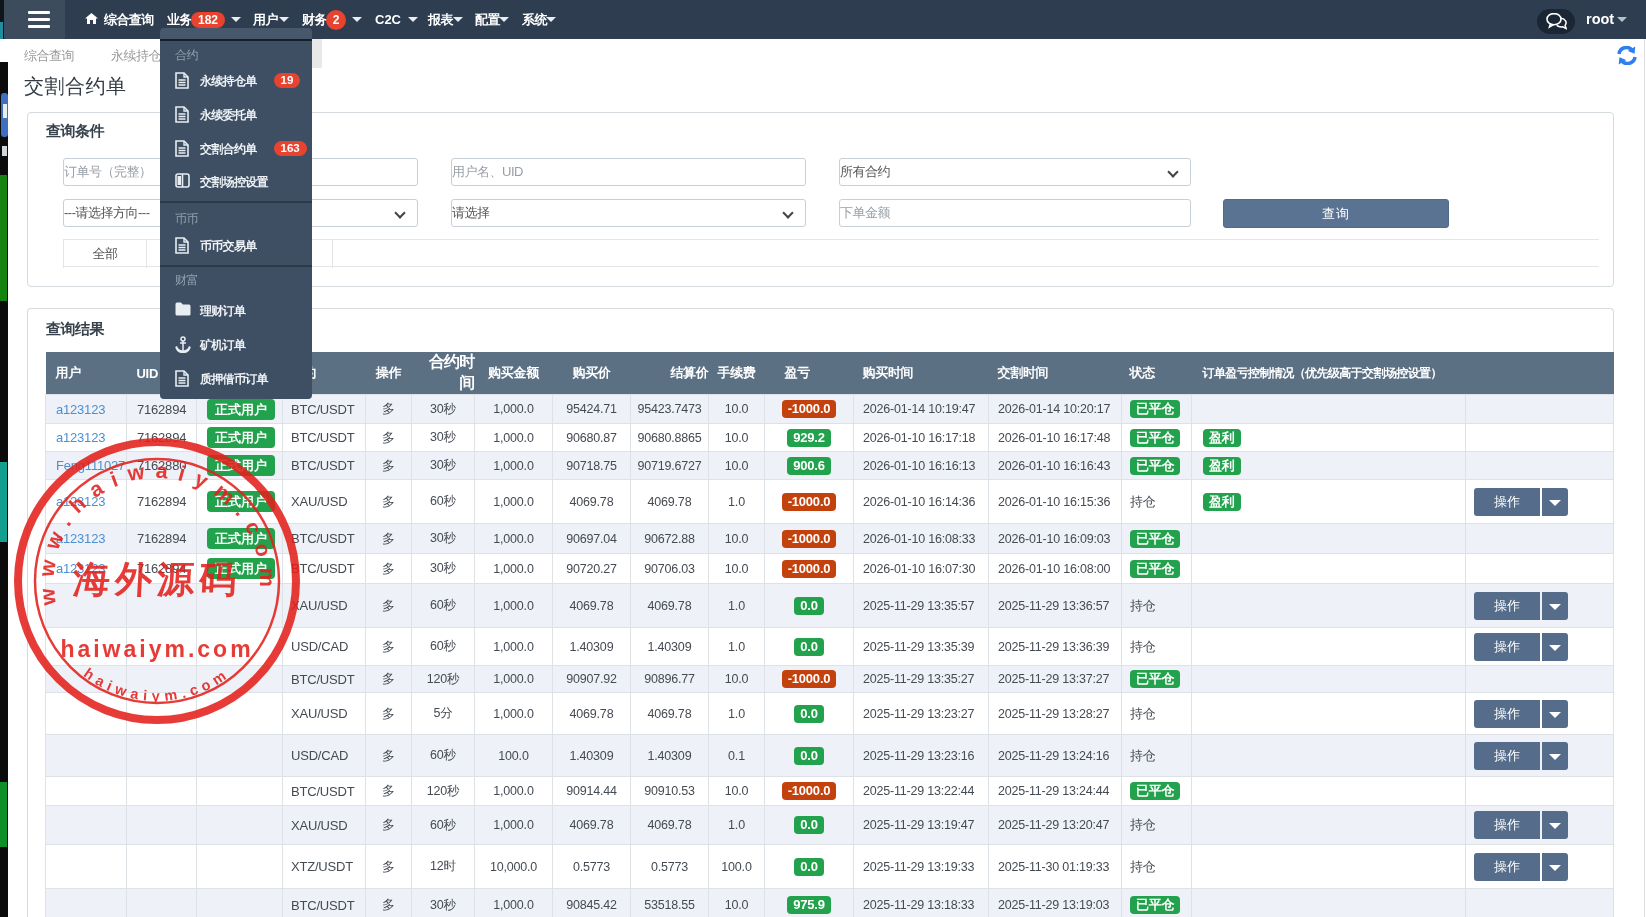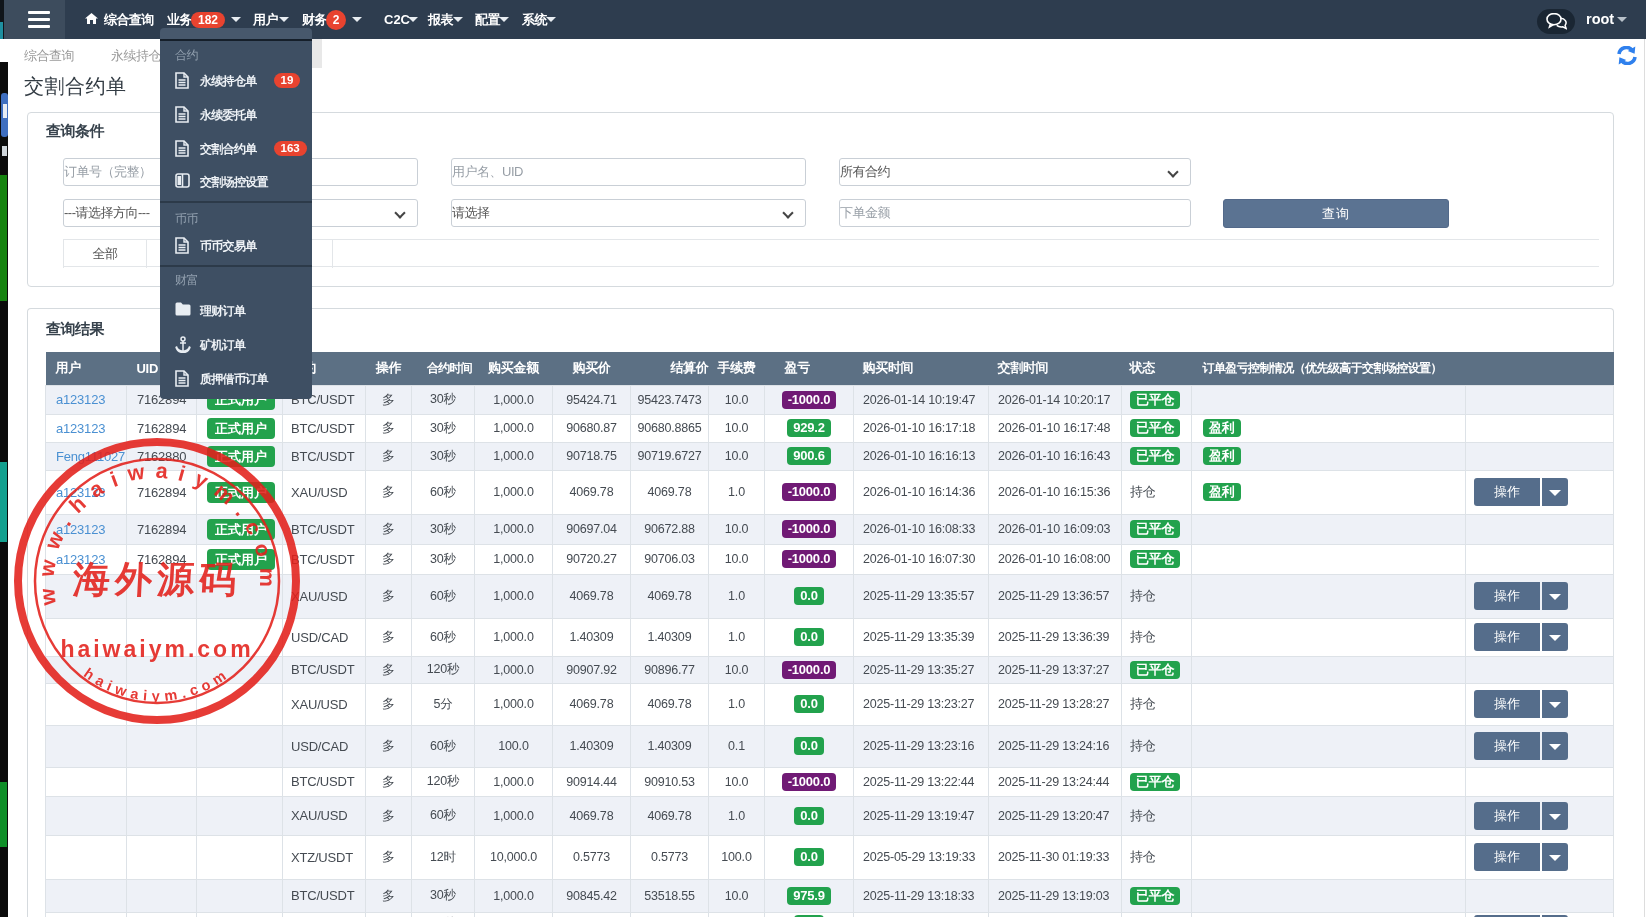--- a/index.html
+++ b/index.html
@@ -29,29 +29,29 @@
 #tbl th{background:#5c7084;color:#fff;font-weight:700;font-size:13px;height:33px;padding:0;letter-spacing:-0.3px}
 #tbl td{border:1px solid #dde2e7;padding:0;letter-spacing:-0.2px;overflow:hidden;white-space:nowrap}
 #tbl tr.lt td{background:#eef1f7}
 #tbl th:nth-child(-n+4),#tbl td:nth-child(-n+4){text-align:left;padding-left:10px}
 #tbl th:nth-child(4),#tbl td:nth-child(4){padding-left:8px}
 #tbl th:nth-child(n+5),#tbl td:nth-child(n+5){text-align:center}
 #tbl th:nth-child(12),#tbl td:nth-child(12),#tbl th:nth-child(13),#tbl td:nth-child(13){text-align:left;padding-left:9px}
 #tbl th:nth-child(14),#tbl td:nth-child(14){text-align:left;padding-left:8px}
 #tbl th:nth-child(15),#tbl td:nth-child(15){text-align:left;padding-left:11px}
 #tbl th:nth-child(15){font-size:12px;letter-spacing:-0.6px;white-space:nowrap}
-#tbl th:nth-child(6){text-align:center;padding-left:13px;font-size:12px;letter-spacing:-0.8px}
+#tbl th:nth-child(6){text-align:right;padding-left:13px;font-size:16px;letter-spacing:-0.8px}
 #tbl th:nth-child(9){text-align:right;padding-left:7px}
 #tbl th:nth-child(11){text-align:left;padding-left:20px}
 #tbl th:nth-child(16),#tbl td:nth-child(16){text-align:left;padding-left:8px}
 #tbl td:nth-child(n+6):nth-child(-n+13){font-size:12.5px}
 #tbl tr.last td{vertical-align:top;padding-top:2px}
 .lnk{color:#4a90d2}
 .bdg{display:inline-block;height:18px;line-height:18px;padding:0 6px;border-radius:4px;color:#fff;font-weight:700;font-size:13px}
-.bg{background:#22a24d}.br{background:#701a75}
+.bg{background:#22a24d}.br{background:#c2410c}
 .tybdg{display:inline-block;height:21px;line-height:21px;padding:0 8px;border-radius:4px;color:#fff;font-weight:700;font-size:13px;background:#23a24d;letter-spacing:0}
 .abtn{display:inline-block;vertical-align:middle}
 .abtn .m{display:inline-block;width:66px;height:28px;background:#556d8b;border-radius:3px 0 0 3px;color:#fff;font-size:13px;text-align:center;line-height:28px;letter-spacing:0}
 .abtn .s{display:inline-block;width:26px;height:28px;background:#556d8b;border-radius:0 3px 3px 0;margin-left:2px;position:relative;vertical-align:top}
 .abtn .s:after{content:"";position:absolute;left:7px;top:12px;border-left:6px solid transparent;border-right:6px solid transparent;border-top:6px solid #fff}
 #menu{position:absolute;left:160px;top:28px;width:152px;z-index:50}
 #menu .mtop{height:11px;background:#47586c;border-radius:4px 4px 0 0}
 #menu .mline{height:2px;background:#151f2a}
 #menu .mbody{background:#3e4f63;border-radius:0 0 4px 4px;height:358px;position:relative}
 .msec{position:absolute;left:15px;height:14px;line-height:14px;font-size:12px;color:#92a0af;letter-spacing:-0.5px}
@@ -73,21 +73,21 @@
       </svg>
  <div class="nvt" style="left:104px">综合查询</div>
  <div class="nvt" style="left:167px">业务</div>
  <div class="npill" style="left:191px;width:34px">182</div>
  <div class="caret" style="left:231px"></div>
  <div class="nvt" style="left:253px">用户</div>
  <div class="caret" style="left:279px"></div>
  <div class="nvt" style="left:302px">财务</div>
  <div class="npill" style="left:326px;width:20px;height:20px;border-radius:10px;top:9.5px;line-height:20px">2</div>
  <div class="caret" style="left:352px"></div>
- <div class="nvt" style="left:384px;letter-spacing:0">C2C</div>
+ <div class="nvt" style="left:375px;letter-spacing:0">C2C</div>
  <div class="caret" style="left:408px"></div>
  <div class="nvt" style="left:428px">报表</div>
  <div class="caret" style="left:453px"></div>
  <div class="nvt" style="left:475px">配置</div>
  <div class="caret" style="left:499px"></div>
  <div class="nvt" style="left:522px">系统</div>
  <div class="caret" style="left:546px"></div>
  <div id="chatpill">
         <svg style="position:absolute;left:9px;top:4px" width="21" height="17" viewBox="0 0 21 17">
           <ellipse cx="8" cy="6.2" rx="7" ry="5.6" fill="none" stroke="#fff" stroke-width="1.6"></ellipse>
@@ -415,21 +415,21 @@
           <td></td>
           <td></td>
           <td>XTZ/USDT</td>
           <td>多</td>
           <td>12时</td>
           <td>10,000.0</td>
           <td>0.5773</td>
           <td>0.5773</td>
           <td>100.0</td>
           <td><span class="bdg bg">0.0</span></td>
-          <td>2025-05-29 13:19:33</td>
+          <td>2025-11-29 13:19:33</td>
           <td>2025-11-30 01:19:33</td>
           <td>持仓</td>
           <td></td>
           <td><span class="abtn"><span class="m">操作</span><span class="s"></span></span></td>
         </tr>
 <tr class="lt" style="height:33px">
           <td></td>
           <td></td>
           <td></td>
           <td>BTC/USDT</td>

